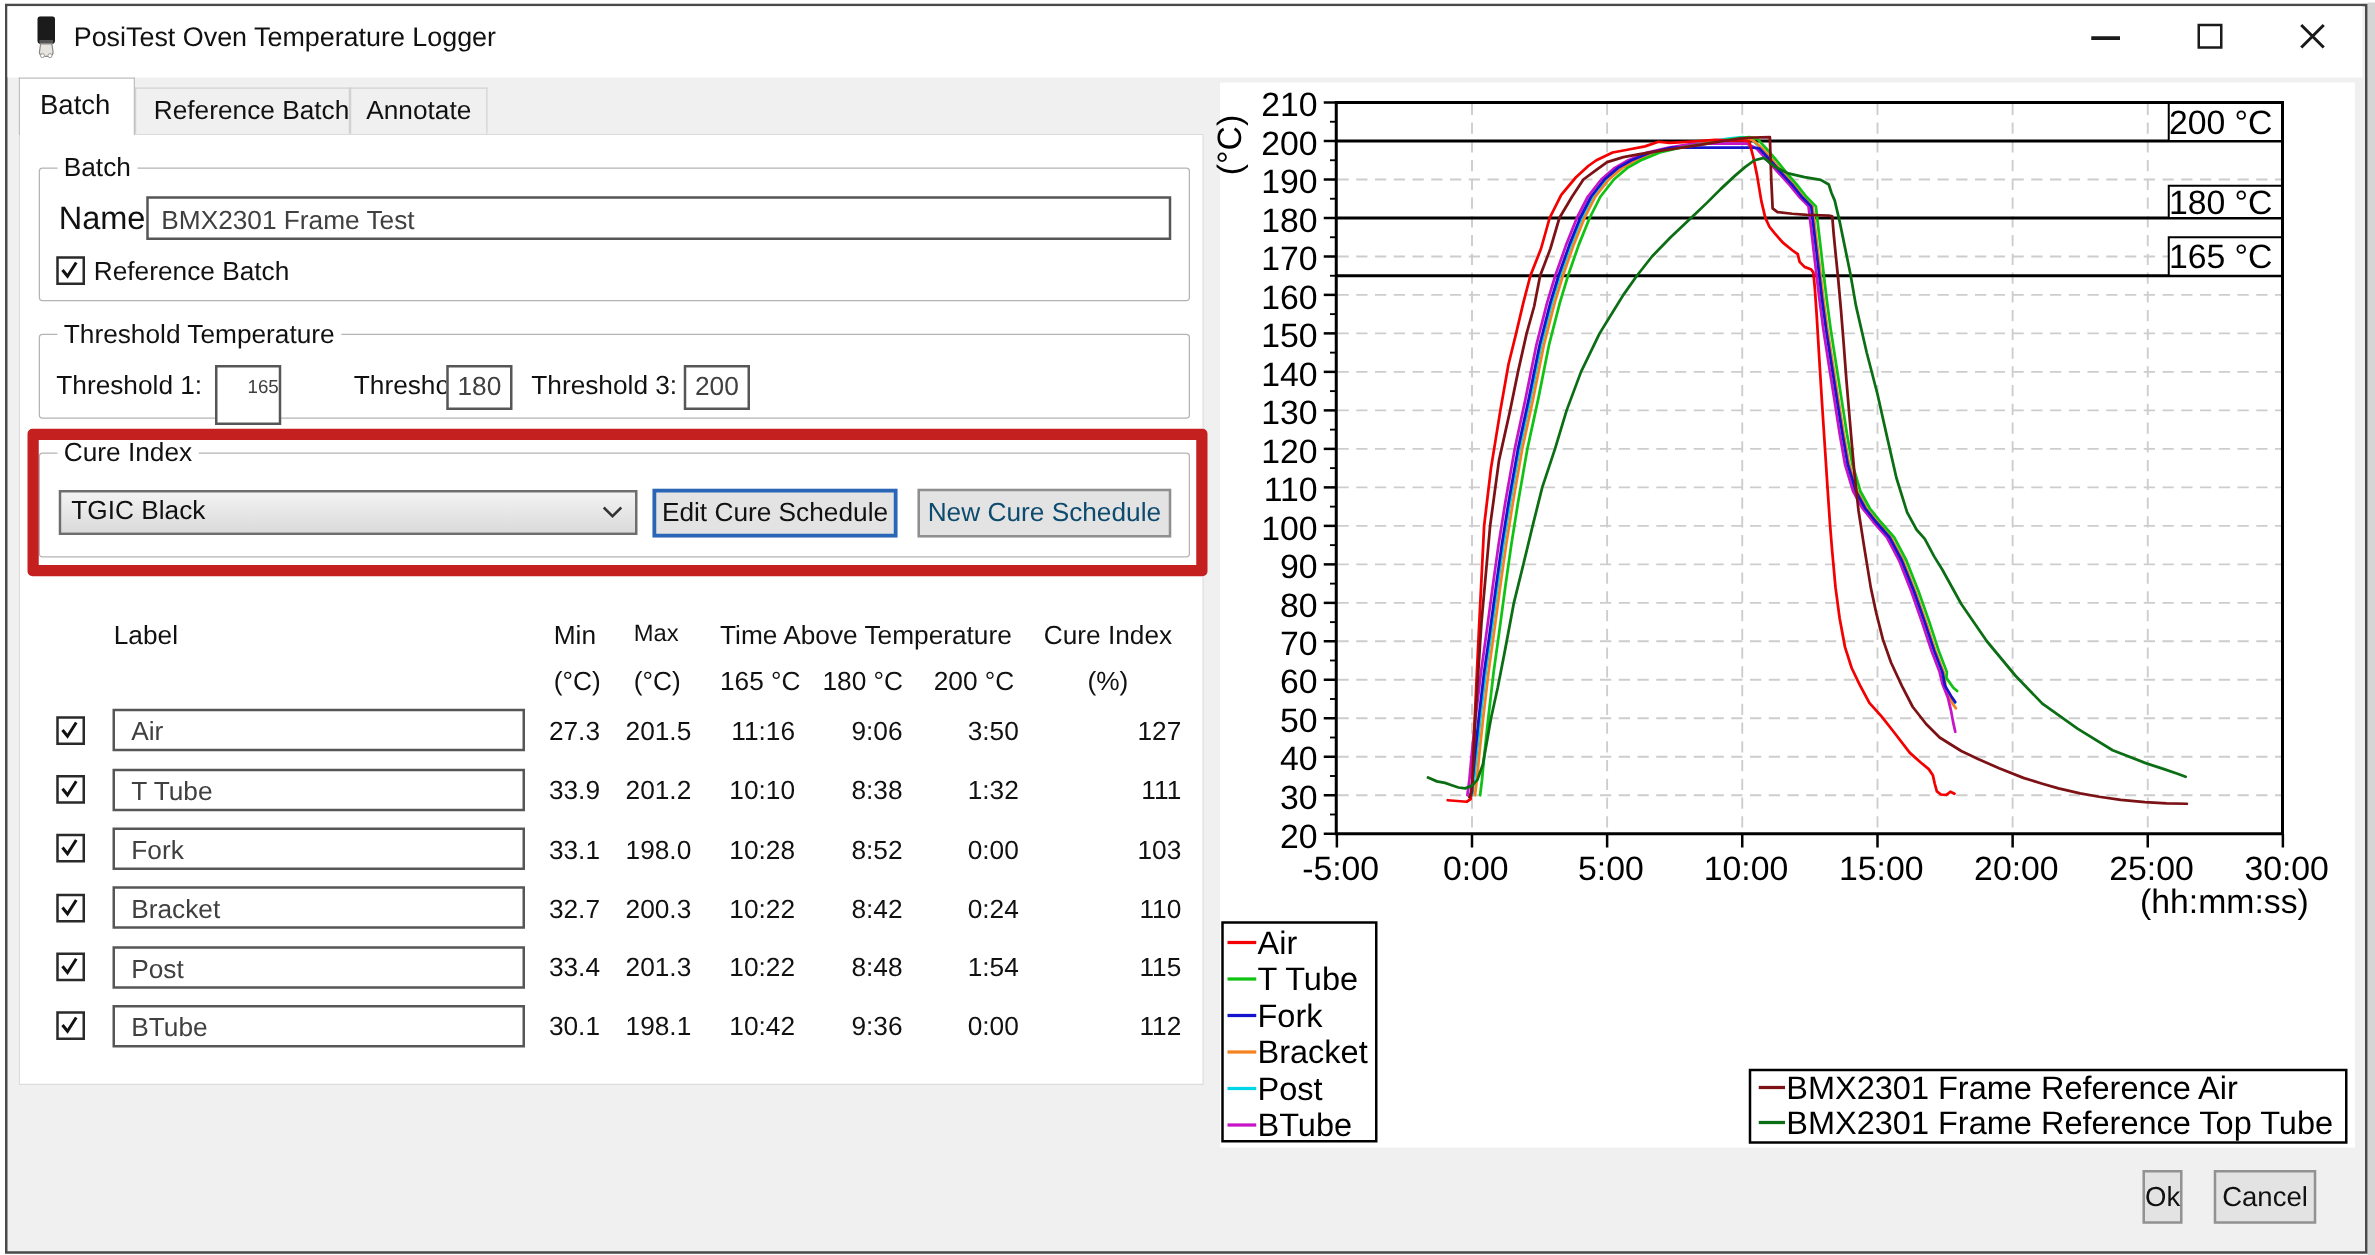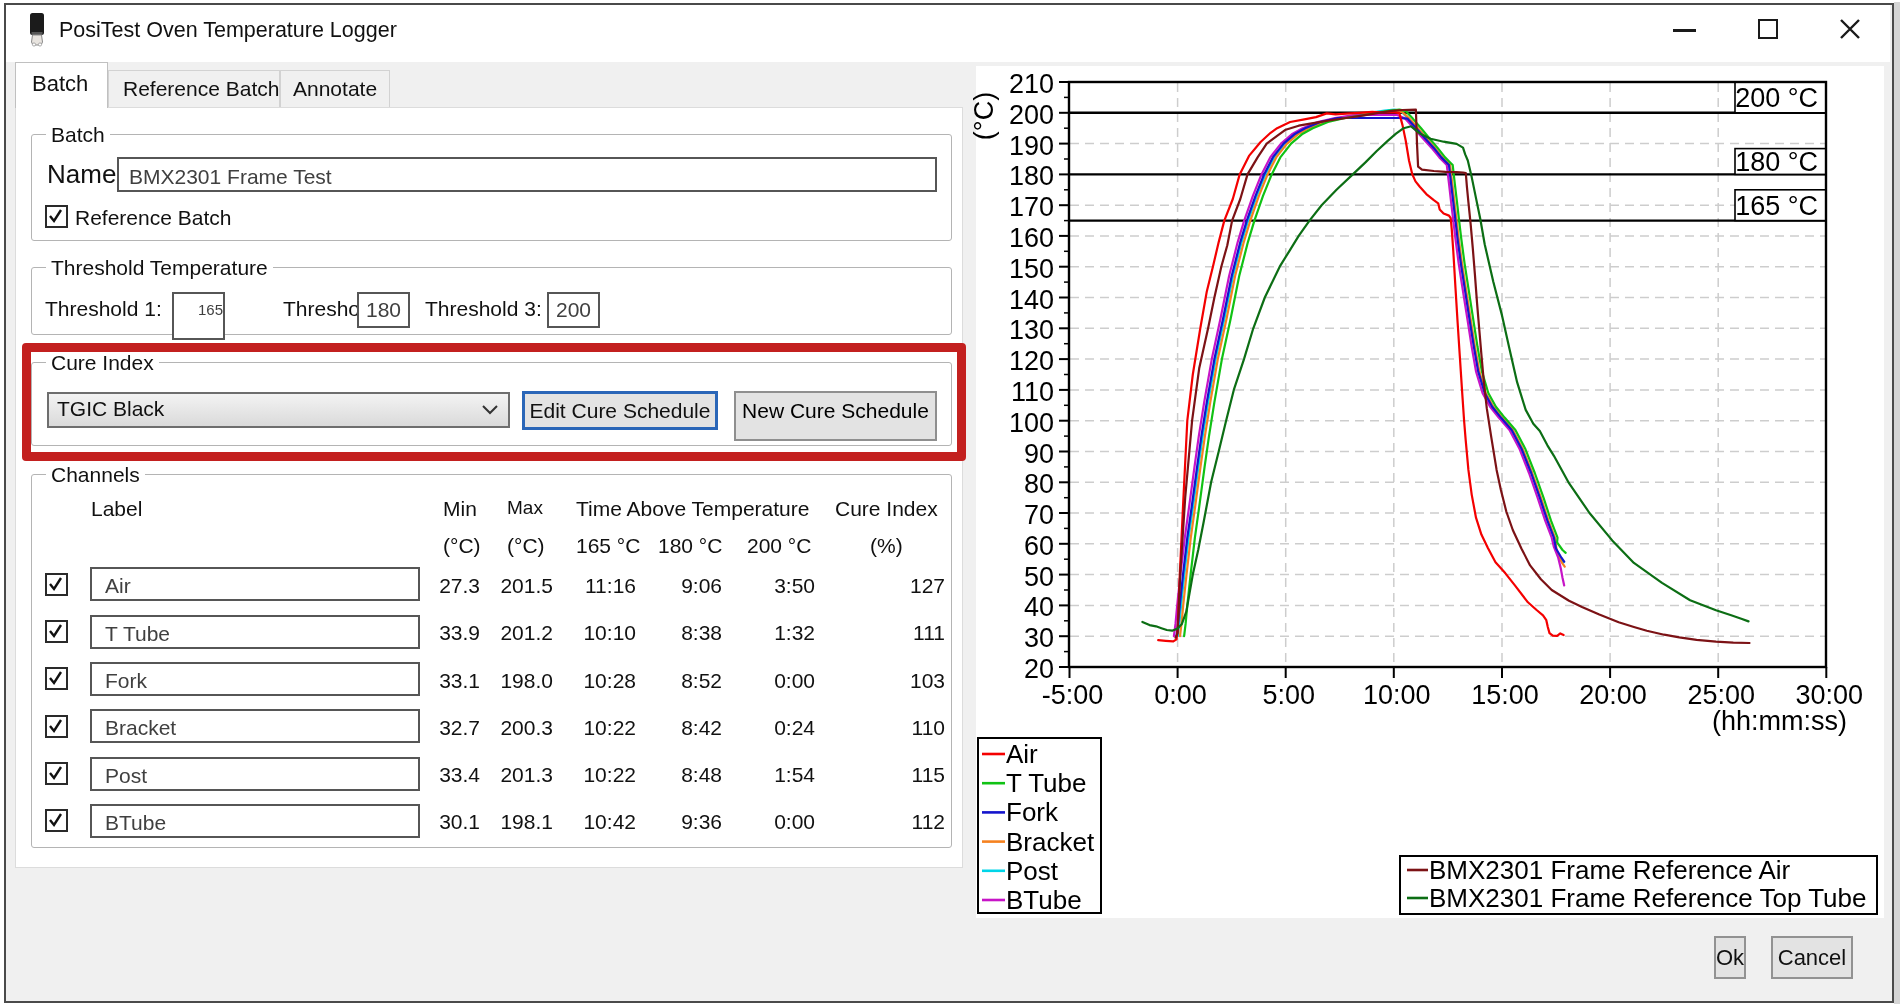--- a/index.html
+++ b/index.html
@@ -58,25 +58,22 @@
     <div class="tb" style="left:541px;top:287px;width:53px;height:36px;line-height:32px;text-align:center;font-size:21px">200</div> 
     <div class="gb" style="left:25px;top:357px;width:921px;height:84px">
       <div class="gl">Cure Index</div>
     </div>
  <div class="abs" style="left:41px;top:387px;width:463px;height:36px;background:linear-gradient(#f3f3f3,#dadada);border:2px solid #6e6e6e"></div>
  <div class="lb" style="left:51px;top:392px;font-size:21px">TGIC Black</div>
  <svg class="abs" style="left:476px;top:400px" width="16" height="10" viewBox="0 0 16 10">
       <path d="M1 1 L8 8 L15 1" fill="none" stroke="#333" stroke-width="2"></path>
     </svg>
  <div class="abs" style="left:516px;top:386px;width:196px;height:39px;background:#e3e3e3;border:3px solid #2a66b8;line-height:33px;text-align:center;font-size:21px;color:#111">Edit Cure Schedule</div>
- <div class="abs" style="left:728px;top:386px;width:203px;height:50px;background:#e3e3e3;border:2px solid #8f8f8f;line-height:35px;text-align:center;font-size:21px;color:#000000">New Cure Schedule</div>
+ <div class="abs" style="left:728px;top:386px;width:203px;height:39px;background:#e3e3e3;border:2px solid #8f8f8f;line-height:35px;text-align:center;font-size:21px;color:#0c4a6e">New Cure Schedule</div>
  <div class="abs" style="left:16px;top:338px;width:944px;height:118px;border:9px solid #c3201f;border-radius:4px;z-index:3"></div>
- <div class="gb" style="left:25px;top:469px;width:921px;height:374px">
-      <div class="gl">Channels</div>
-    </div>
     <div class="lb" style="left:85px;top:492px;font-size:21px;">Label</div>
     <div class="lb" style="left:437px;top:492px;font-size:21px;">Min</div>
     <div class="lb" style="left:501px;top:492px;font-size:19px;">Max</div>
     <div class="lb" style="left:570px;top:492px;font-size:21px;">Time Above Temperature</div>
     <div class="lb" style="left:829px;top:492px;font-size:21px;">Cure Index</div>
     <div class="lb" style="left:437px;top:529px;font-size:21px;">(°C)</div>
     <div class="lb" style="left:501px;top:529px;font-size:21px;">(°C)</div>
     <div class="lb" style="left:570px;top:529px;font-size:21px;">165 °C</div>
     <div class="lb" style="left:652px;top:529px;font-size:21px;">180 °C</div>
     <div class="lb" style="left:741px;top:529px;font-size:21px;">200 °C</div>

